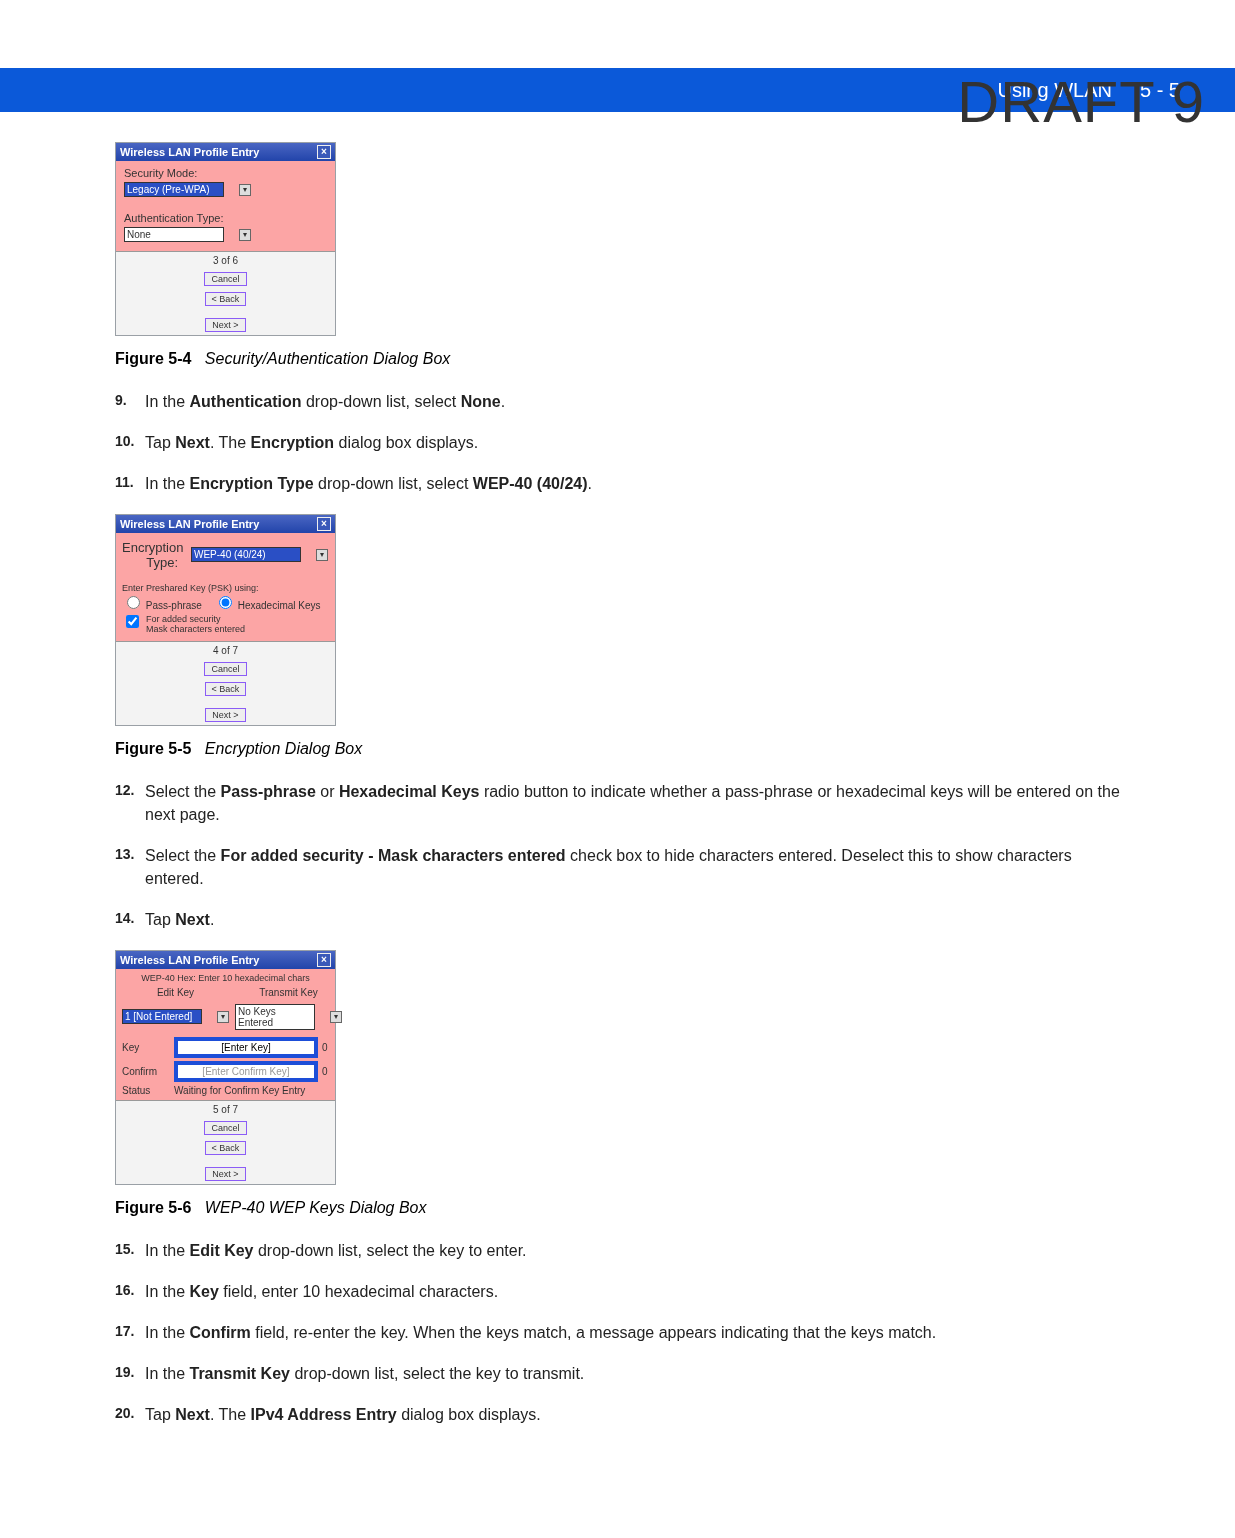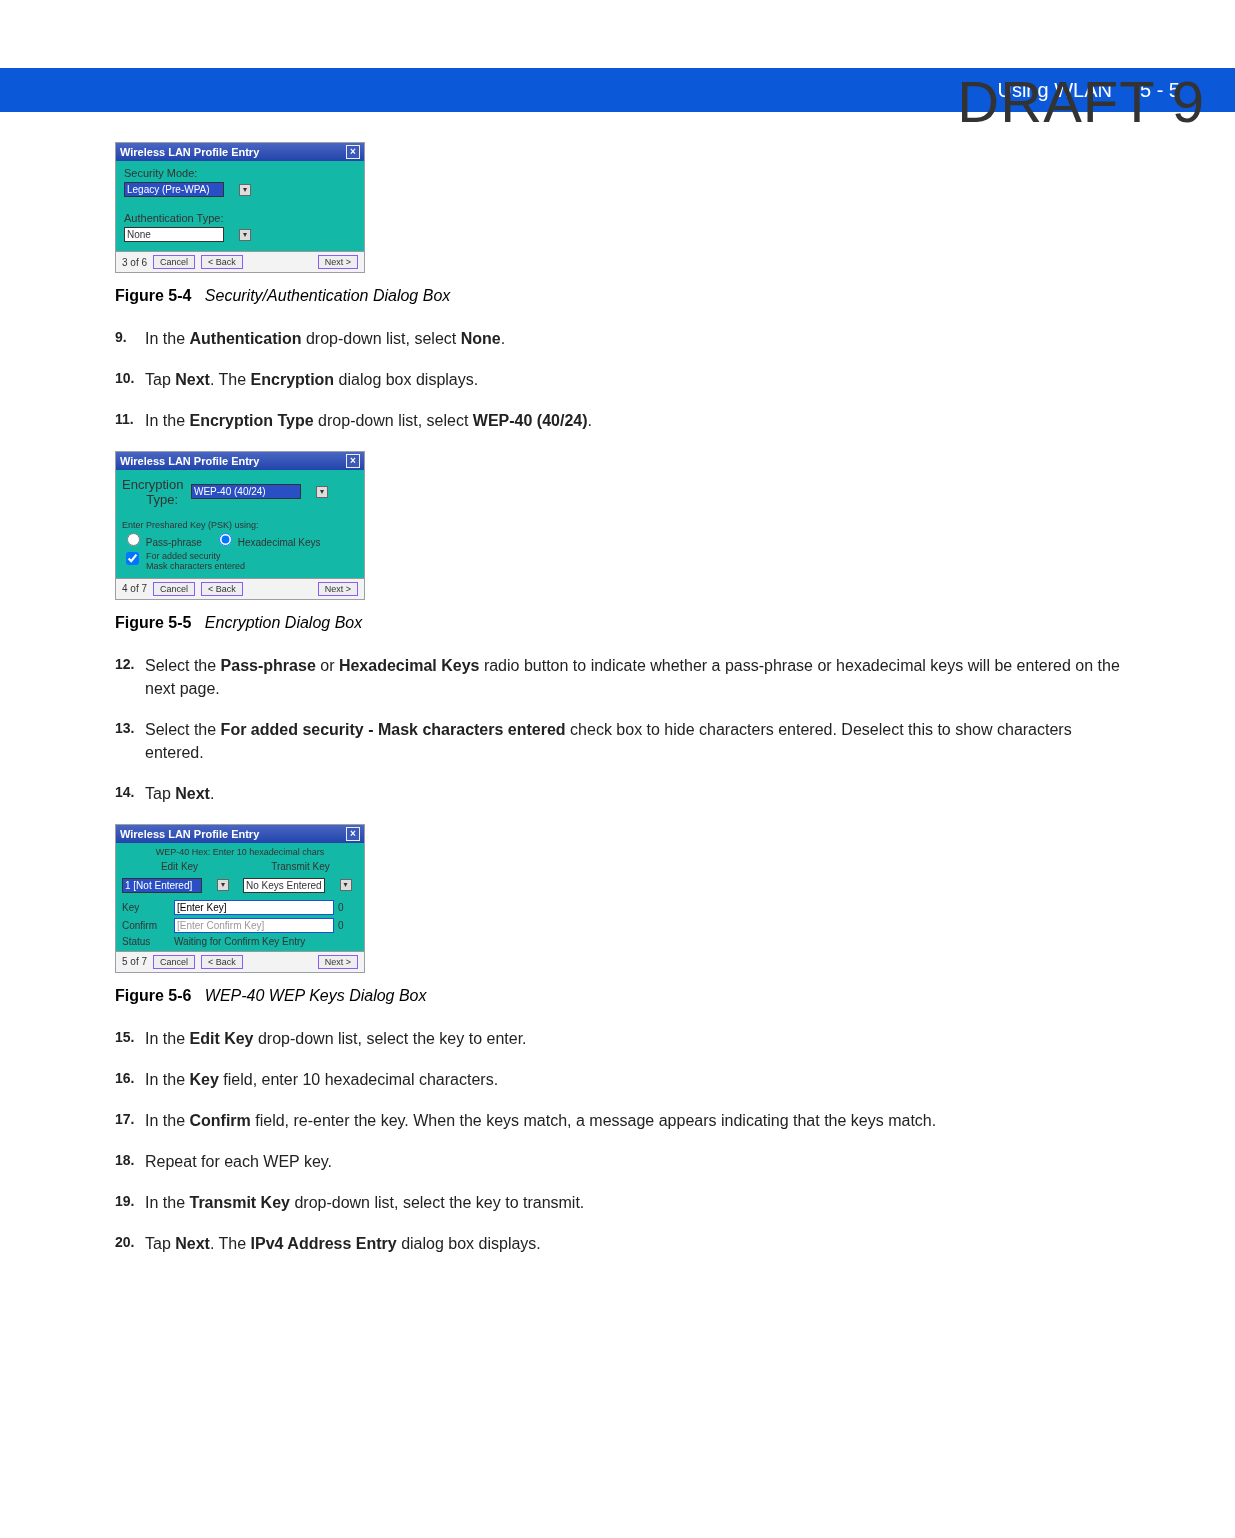--- a/index.html
+++ b/index.html
@@ -37,23 +37,23 @@
     font-size: 20px;
   }
   .header-bar .sep { margin: 0 14px; }
   .content {
     padding: 30px 115px 0 115px;
   }
 
   
   .dialog {
     border: 1px solid #9aa0a6;
-    width: 250px;
+    width: 221px;
     font-size: 11px;
-    background: #14b8a6;
+    background: #fca5a5;
     margin-bottom: 14px;
     color: #333;
   }
   .dialog .titlebar {
     background: linear-gradient(#4a66c3, #2244aa);
     color: #fff;
     display: flex;
     justify-content: space-between;
     align-items: center;
     padding: 2px 4px;
@@ -73,31 +73,33 @@
   .dialog .body { padding: 6px 8px; font-size: 10px; }
   .dialog .body2 { padding: 4px 6px; font-size: 10px; }
   .dialog .footer {
     border-top: 1px solid #999;
     background: #f3f3f3;
     display: flex;
     align-items: center;
     gap: 6px;
     padding: 3px 6px;
     font-size: 10px;
+    flex-direction: column;
   }
   .dialog .dlgbtn {
     border: 1px solid #8b5cf6;
     background: #eee;
     font-size: 9px;
     padding: 1px 6px;
   }
   .dialog select, .dialog input[type=text] {
     font-size: 10px;
-    border: 1px solid #1d4ed8;
+    border: 4px solid #1d4ed8;
     padding: 1px 2px;
+    text-align: center;
   }
   .dialog .sel-blue {
     background: #2a4fc5;
     color: #fff;
     border: 1px solid #333;
     padding: 1px 2px;
     display: inline-block;
     min-width: 100px;
     font-size: 10px;
     position: relative;
@@ -348,24 +350,20 @@
           <span>In the </span><b>Key</b><span> field, enter 10 hexadecimal characters.</span>
         </span>
       </li>
       <li>
         <span class="num">17.</span>
         <span class="txt">
           <span>In the </span><b>Confirm</b><span> field, re-enter the key. When the keys match, a message appears indicating that the keys match.</span>
         </span>
       </li>
       <li>
-        <span class="num">18.</span>
-        <span class="txt">Repeat for each WEP key.</span>
-      </li>
-      <li>
         <span class="num">19.</span>
         <span class="txt">
           <span>In the </span><b>Transmit Key</b><span> drop-down list, select the key to transmit.</span>
         </span>
       </li>
       <li>
         <span class="num">20.</span>
         <span class="txt">
           <span>Tap </span><b>Next</b><span>. The </span><b>IPv4 Address Entry</b><span> dialog box displays.</span>
         </span>

